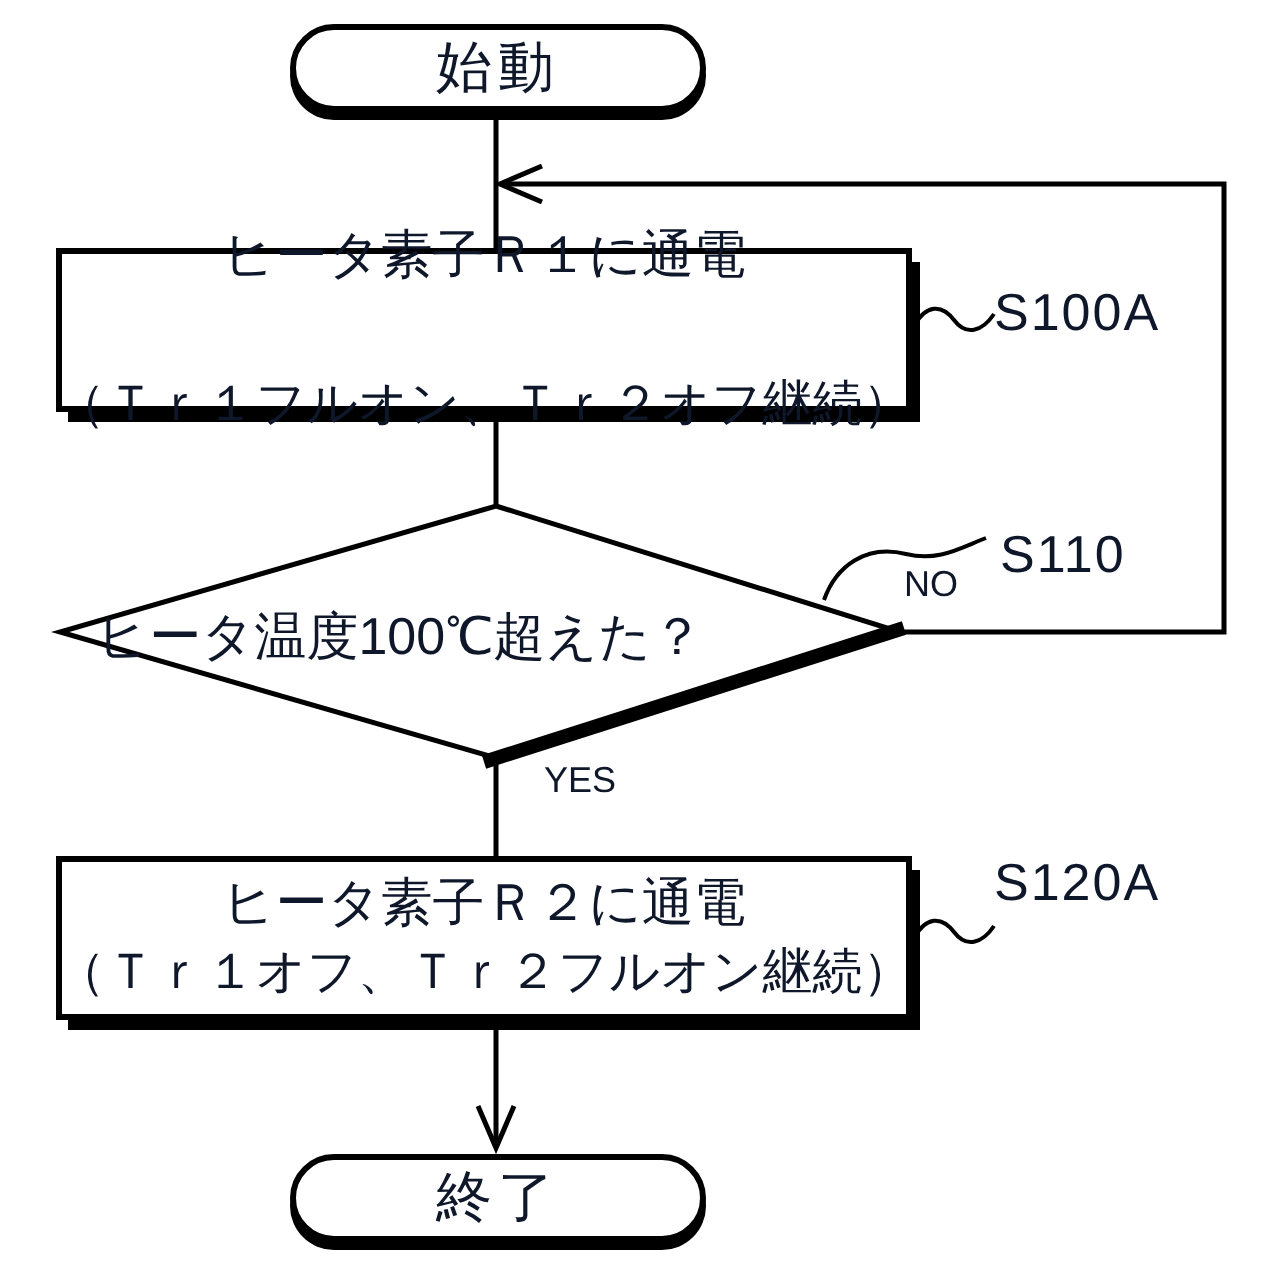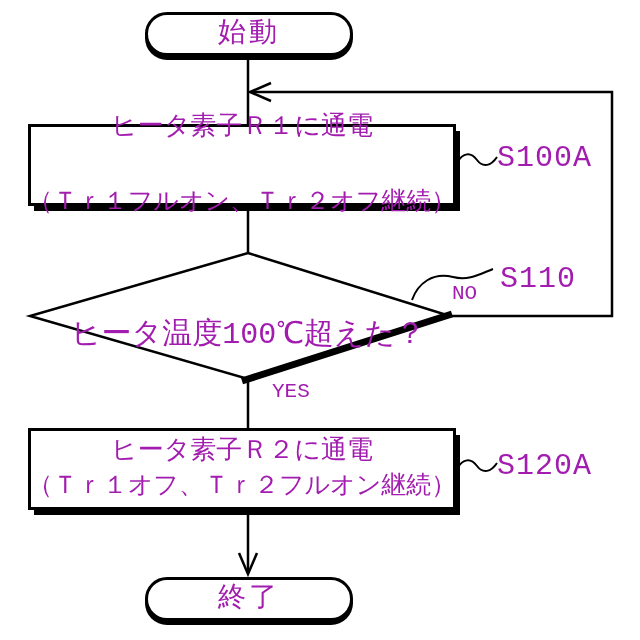--- a/index.html
+++ b/index.html
@@ -1,21 +1,21 @@
 <!DOCTYPE html>
 <html><head>
 <meta charset="utf-8">
 <style>
   html,body{margin:0;padding:0;background:#ffffff;}
   #stage{
     position:relative;
     width:640px;height:640px;
     background:#ffffff;
-    font-family:Liberation Mono, monospace;
-    color:#a21caf;
+    font-family:Liberation Sans, sans-serif;
+    color:#0f172a;
     overflow:hidden;
   }
   #wires{position:absolute;left:0;top:0;width:640px;height:640px;}
   .node{position:absolute;box-sizing:border-box;background:#fff;
         display:flex;flex-direction:column;align-items:center;justify-content:center;
         text-align:center;white-space:nowrap;}
   .terminal{
     left:145px;width:208px;height:44px;
     border:3px solid #000;border-radius:23px;
     box-shadow:0 4px 0 0 #000;
@@ -23,27 +23,27 @@
   }
   .process{
     left:28px;width:428px;height:82px;
     border:3px solid #000;
     box-shadow:5px 6px 0 -1px #000;
     font-size:26px;line-height:35px;font-weight:500;
   }
   .process .l2{font-size:25px;}
   .decision-text{
     position:absolute;left:48px;top:301px;width:400px;
-    text-align:center;font-size:30px;font-weight:500;white-space:nowrap;margin-top:12px;
+    text-align:left;font-size:26px;font-weight:500;white-space:nowrap;
   }
   .steplabel{
-    position:absolute;font-size:30px;line-height:1;letter-spacing:1px;white-space:nowrap;
+    position:absolute;font-size:26px;line-height:1;letter-spacing:1px;white-space:nowrap;
   }
   .branchlabel{
-    position:absolute;font-size:21px;font-weight:500;line-height:1;white-space:nowrap;
+    position:absolute;font-size:18px;font-weight:500;line-height:1;white-space:nowrap;
   }
 </style>
 </head>
 <body>
 
 <div id="stage">
 
   <svg id="wires" viewBox="0 0 640 640" xmlns="http://www.w3.org/2000/svg">
 
     <path d="M248 55 V126" stroke="#000" stroke-width="2.5" fill="none"></path>
@@ -78,19 +78,19 @@
 
   <div class="decision-text">ヒータ温度100℃超えた？</div>
   <div class="steplabel" style="left:500px;top:240px;margin-top:24px;">S110</div>
   <div class="branchlabel" style="left:452px;top:283px;">NO</div>
   <div class="branchlabel" style="left:272px;top:381px;">YES</div>
 
   <div class="node process" style="top:428px;">
     <span class="l1">ヒータ素子Ｒ２に通電</span>
     <span class="l2">（Ｔｒ１オフ、Ｔｒ２フルオン継続）</span>
   </div>
-  <div class="steplabel" style="left:497px;top:451px;">S120A</div>
+  <div class="steplabel" style="left:497px;top:428px;">S120A</div>
 
   <div class="node terminal" style="top:577px;text-align:right;">
     <span>終了</span>
   </div>
 
 </div>
 
 </body></html>

